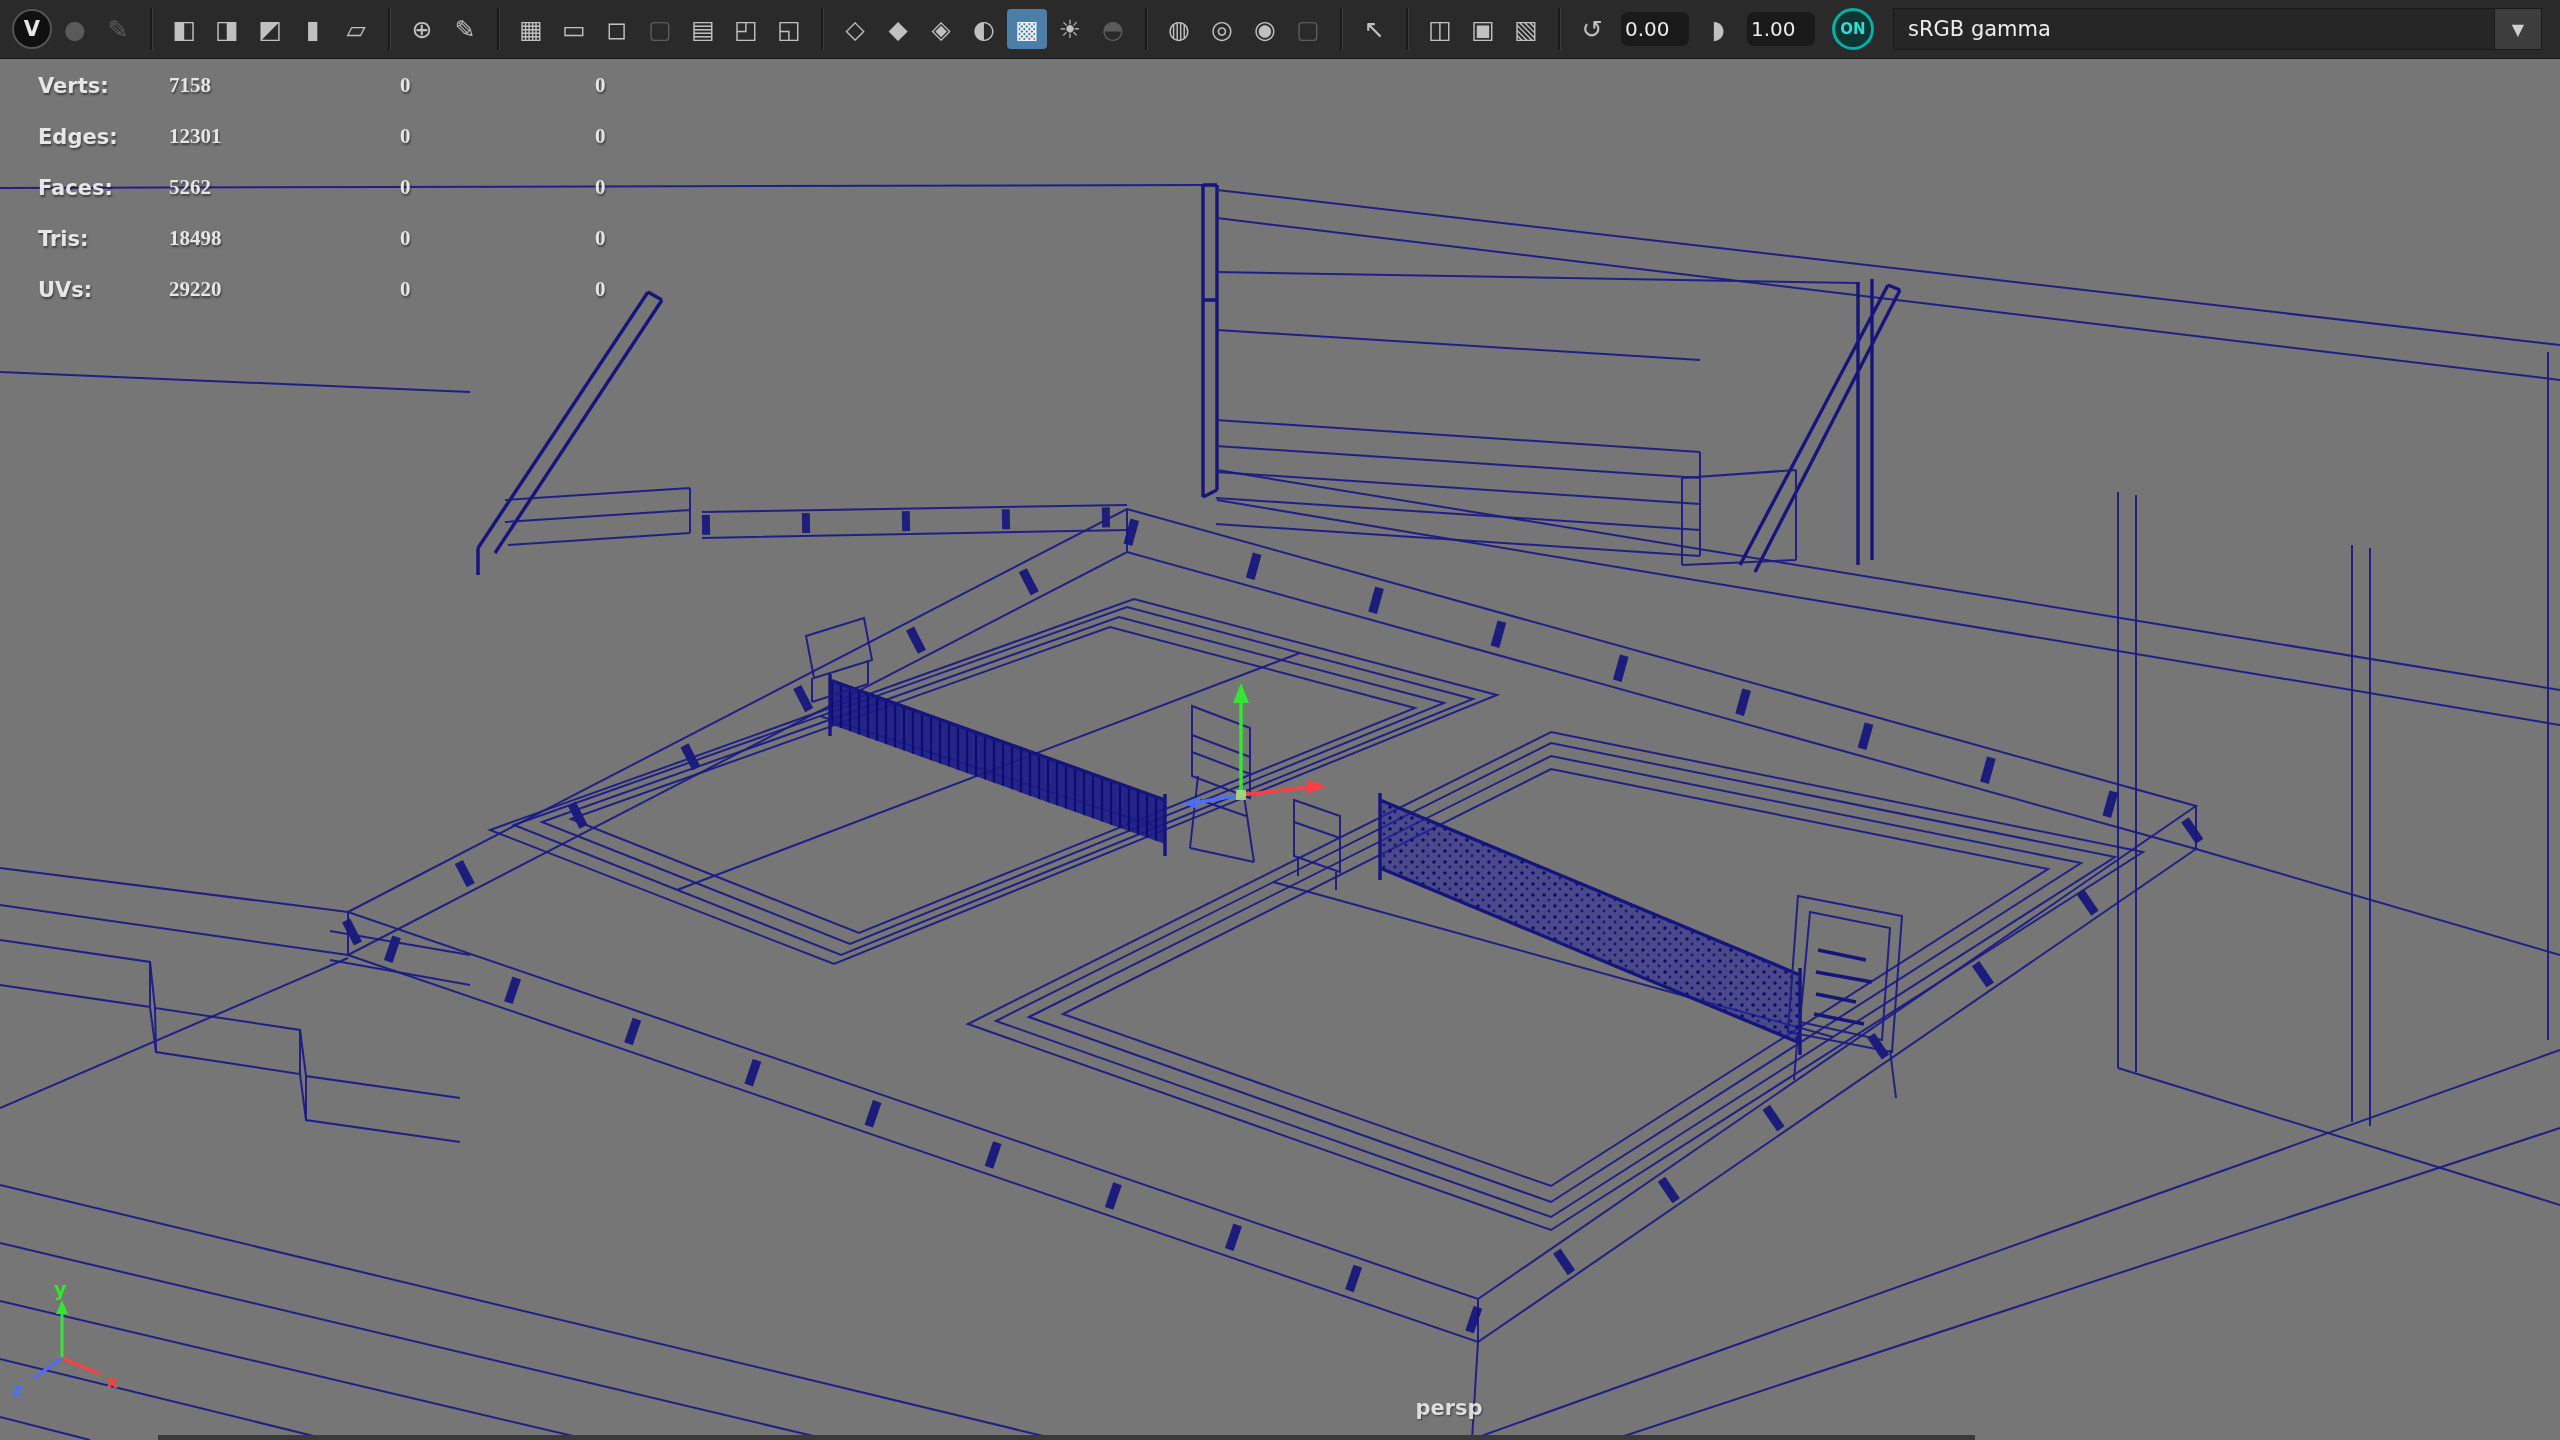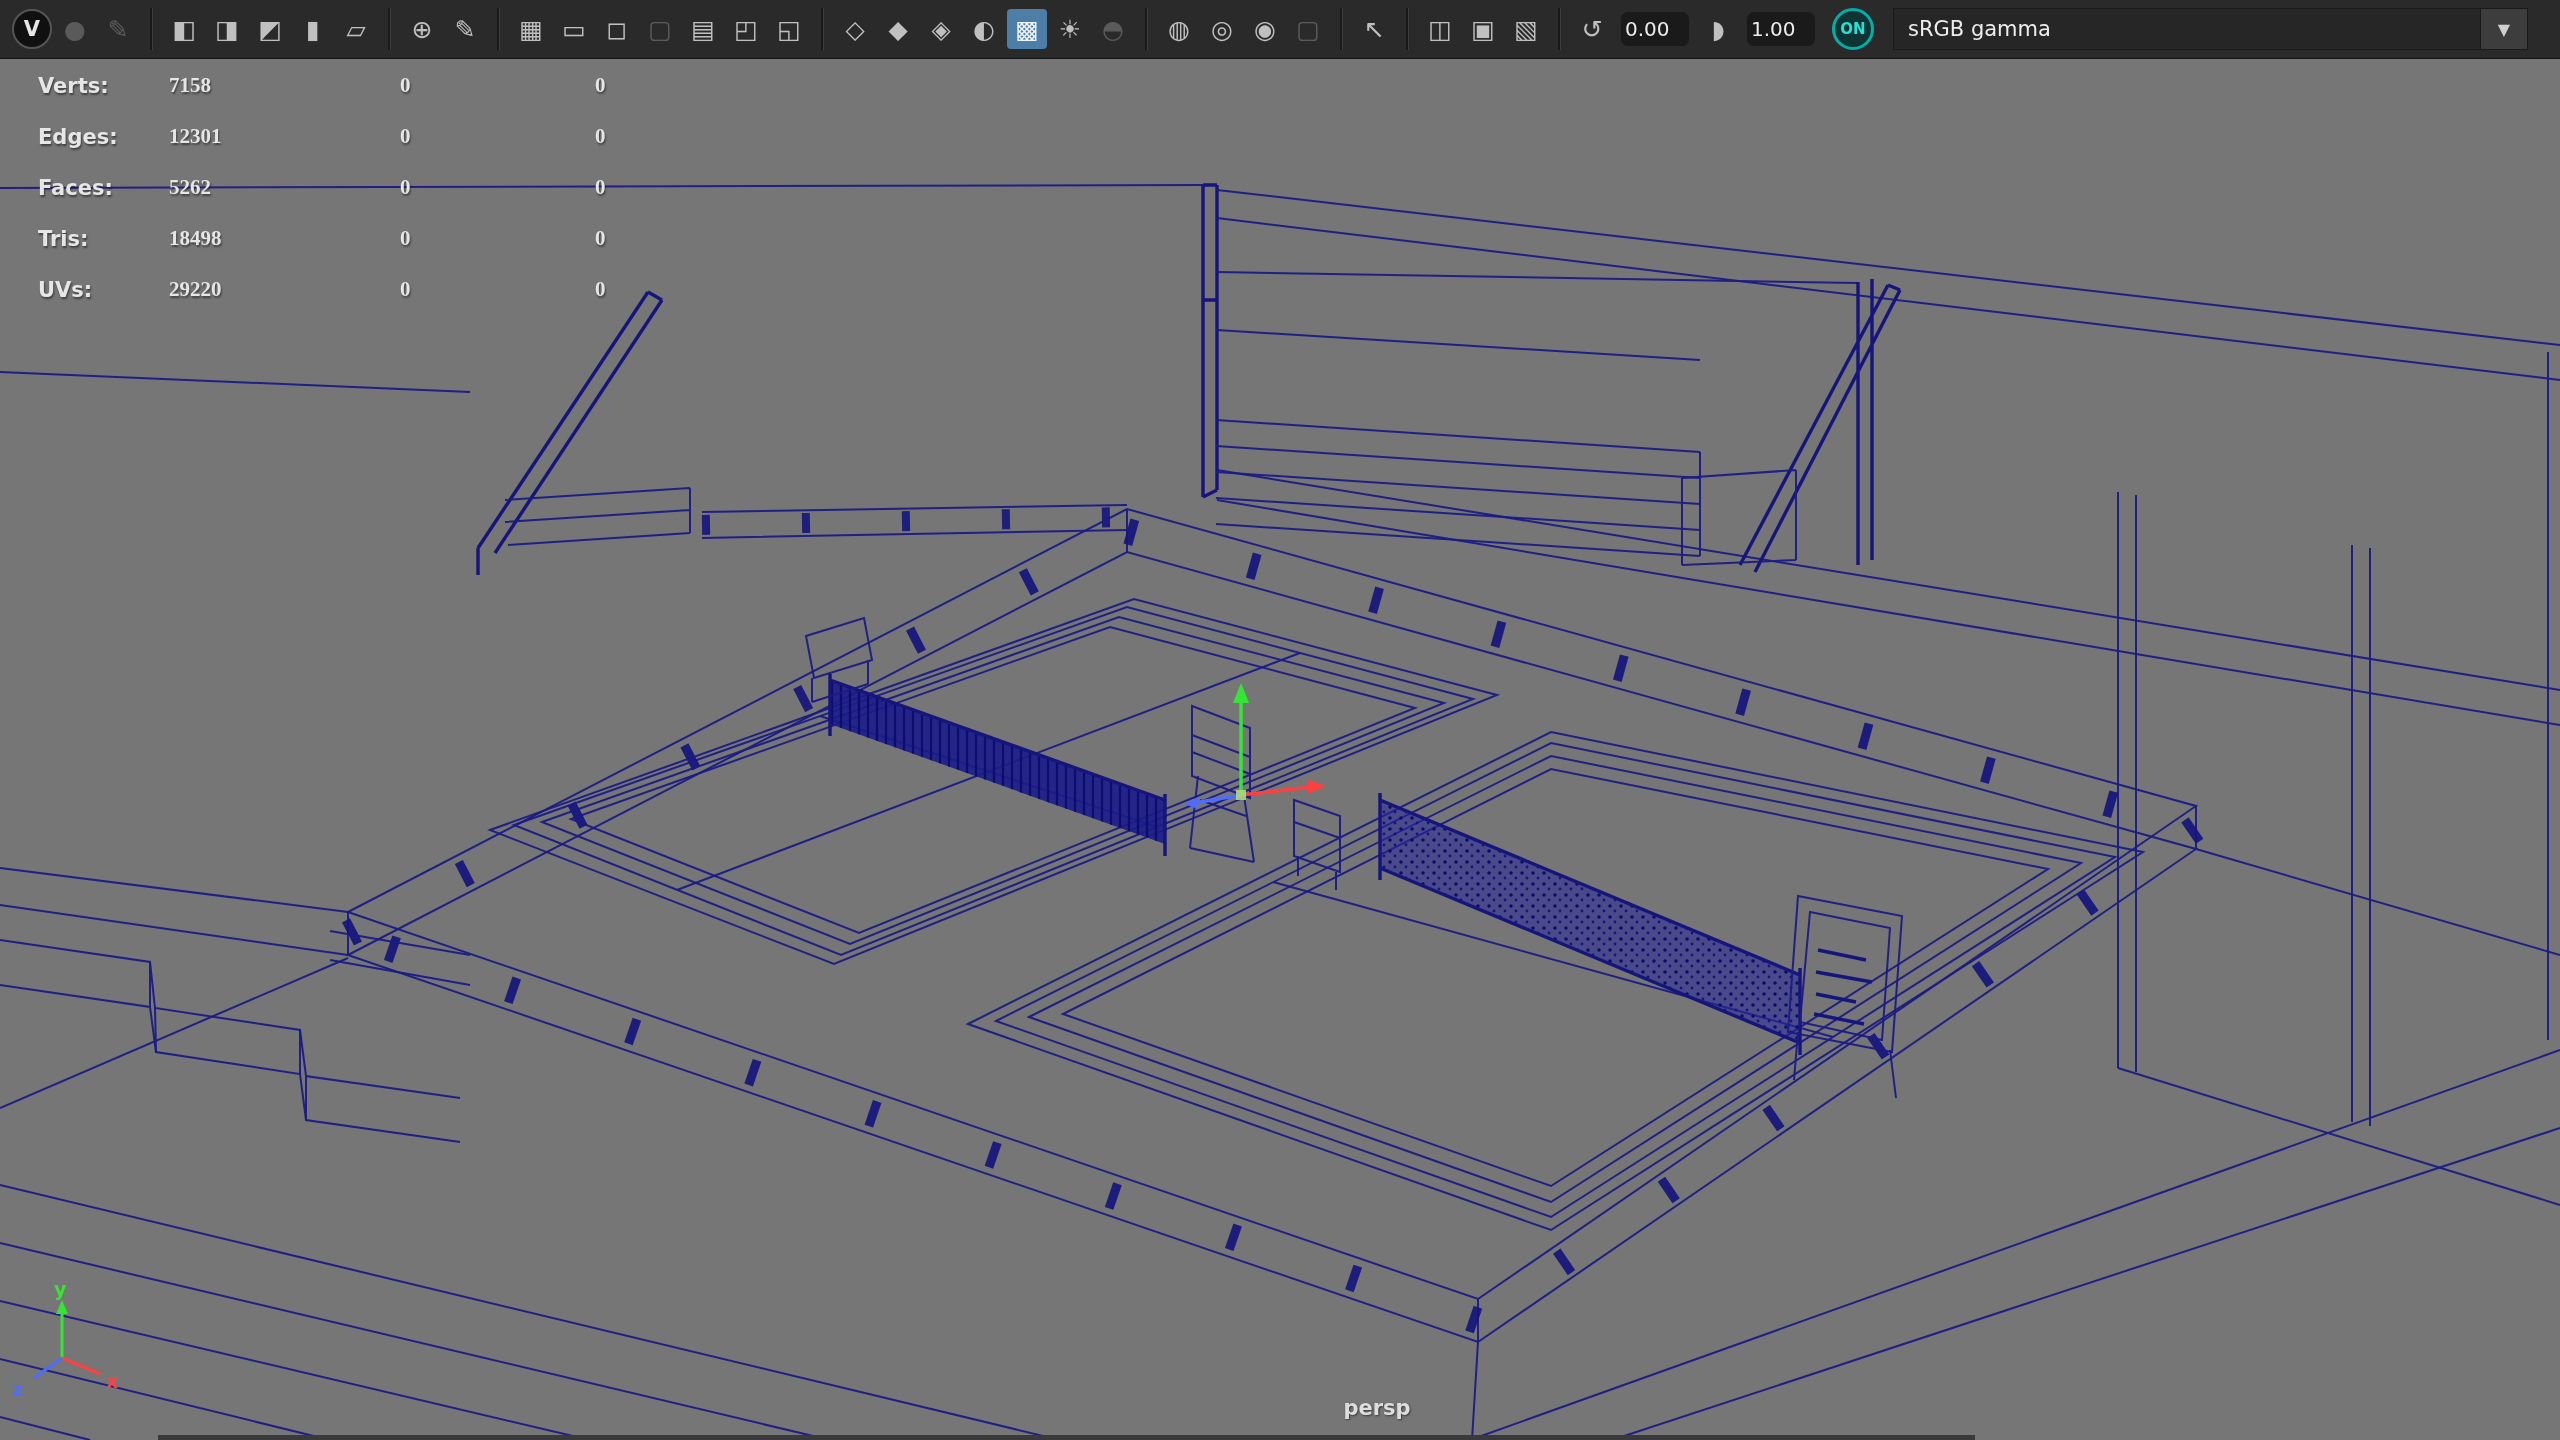--- a/index.html
+++ b/index.html
@@ -16,34 +16,34 @@
   .icon.active{background:#4d7ea8;color:#eef6fb;}
   .icon.logo{background:#101010;border-radius:50%;width:36px;height:36px;color:#e6e6e6;
              font-weight:bold;font-size:21px;border:2px solid #555;}
   .sep{width:2px;height:42px;background:#191919;box-shadow:1px 0 0 #3d3d3d;margin:0 9px;flex:0 0 auto;}
   .field{min-width:60px;height:34px;background:#1a1a1a;border-radius:7px;color:#ececec;
          font-size:20px;display:flex;align-items:center;padding:0 4px;margin:0 6px;flex:0 0 auto;}
   .toggle{width:36px;height:36px;border-radius:50%;border:3px solid #00b0a8;color:#2adfd6;
           background:#0e3534;font-size:15px;font-weight:bold;display:flex;align-items:center;
           justify-content:center;margin:0 8px;flex:0 0 auto;}
   .combo{display:flex;align-items:center;justify-content:space-between;height:40px;flex:1 1 auto;
-         background:#262626;border:1px solid #1a1a1a;margin:0 20px 0 8px;color:#ededed;
+         background:#262626;border:1px solid #1a1a1a;margin:0 6px 0 8px;color:#ededed;
          font-size:21px;padding-left:14px;min-width:300px;}
   .combo .arrow{width:46px;height:100%;background:#3d3d3d;border-left:1px solid #1a1a1a;
                 display:flex;align-items:center;justify-content:center;font-size:16px;color:#d0d0d0;}
 
   
   .hud{position:absolute;left:38px;top:60px;z-index:4;font-size:21px;font-weight:bold;
        color:#e6e6e6;text-shadow:1px 2px 2px rgba(20,20,20,.55);}
   .hud-row{display:grid;grid-template-columns:95px 195px 159px 168px;height:51px;align-items:center;gap:36px;}
   .hud-row .num{font-family:Liberation Serif, serif;}
 
   
   .scene{position:absolute;left:0;top:0;width:2560px;height:1440px;z-index:1;}
-  .cam-label{position:absolute;left:1292px;width:170px;bottom:20px;text-align:center;z-index:3;
+  .cam-label{position:absolute;left:1364px;width:170px;bottom:20px;text-align:center;z-index:3;
              font-size:21px;font-weight:bold;color:#dedede;text-shadow:1px 1px 2px #3a3a3a;}
   .bottom-strip{position:absolute;left:158px;right:585px;bottom:0;height:5px;background:#3a3a3a;z-index:2;}
 
   .wf{stroke:#1b1b85;stroke-width:2;fill:none;opacity:.95;}
   .wf-b{stroke:#15157d;stroke-width:3.4;fill:none;}
 </style>
 </head>
 <body>
 
 <div class="page">

